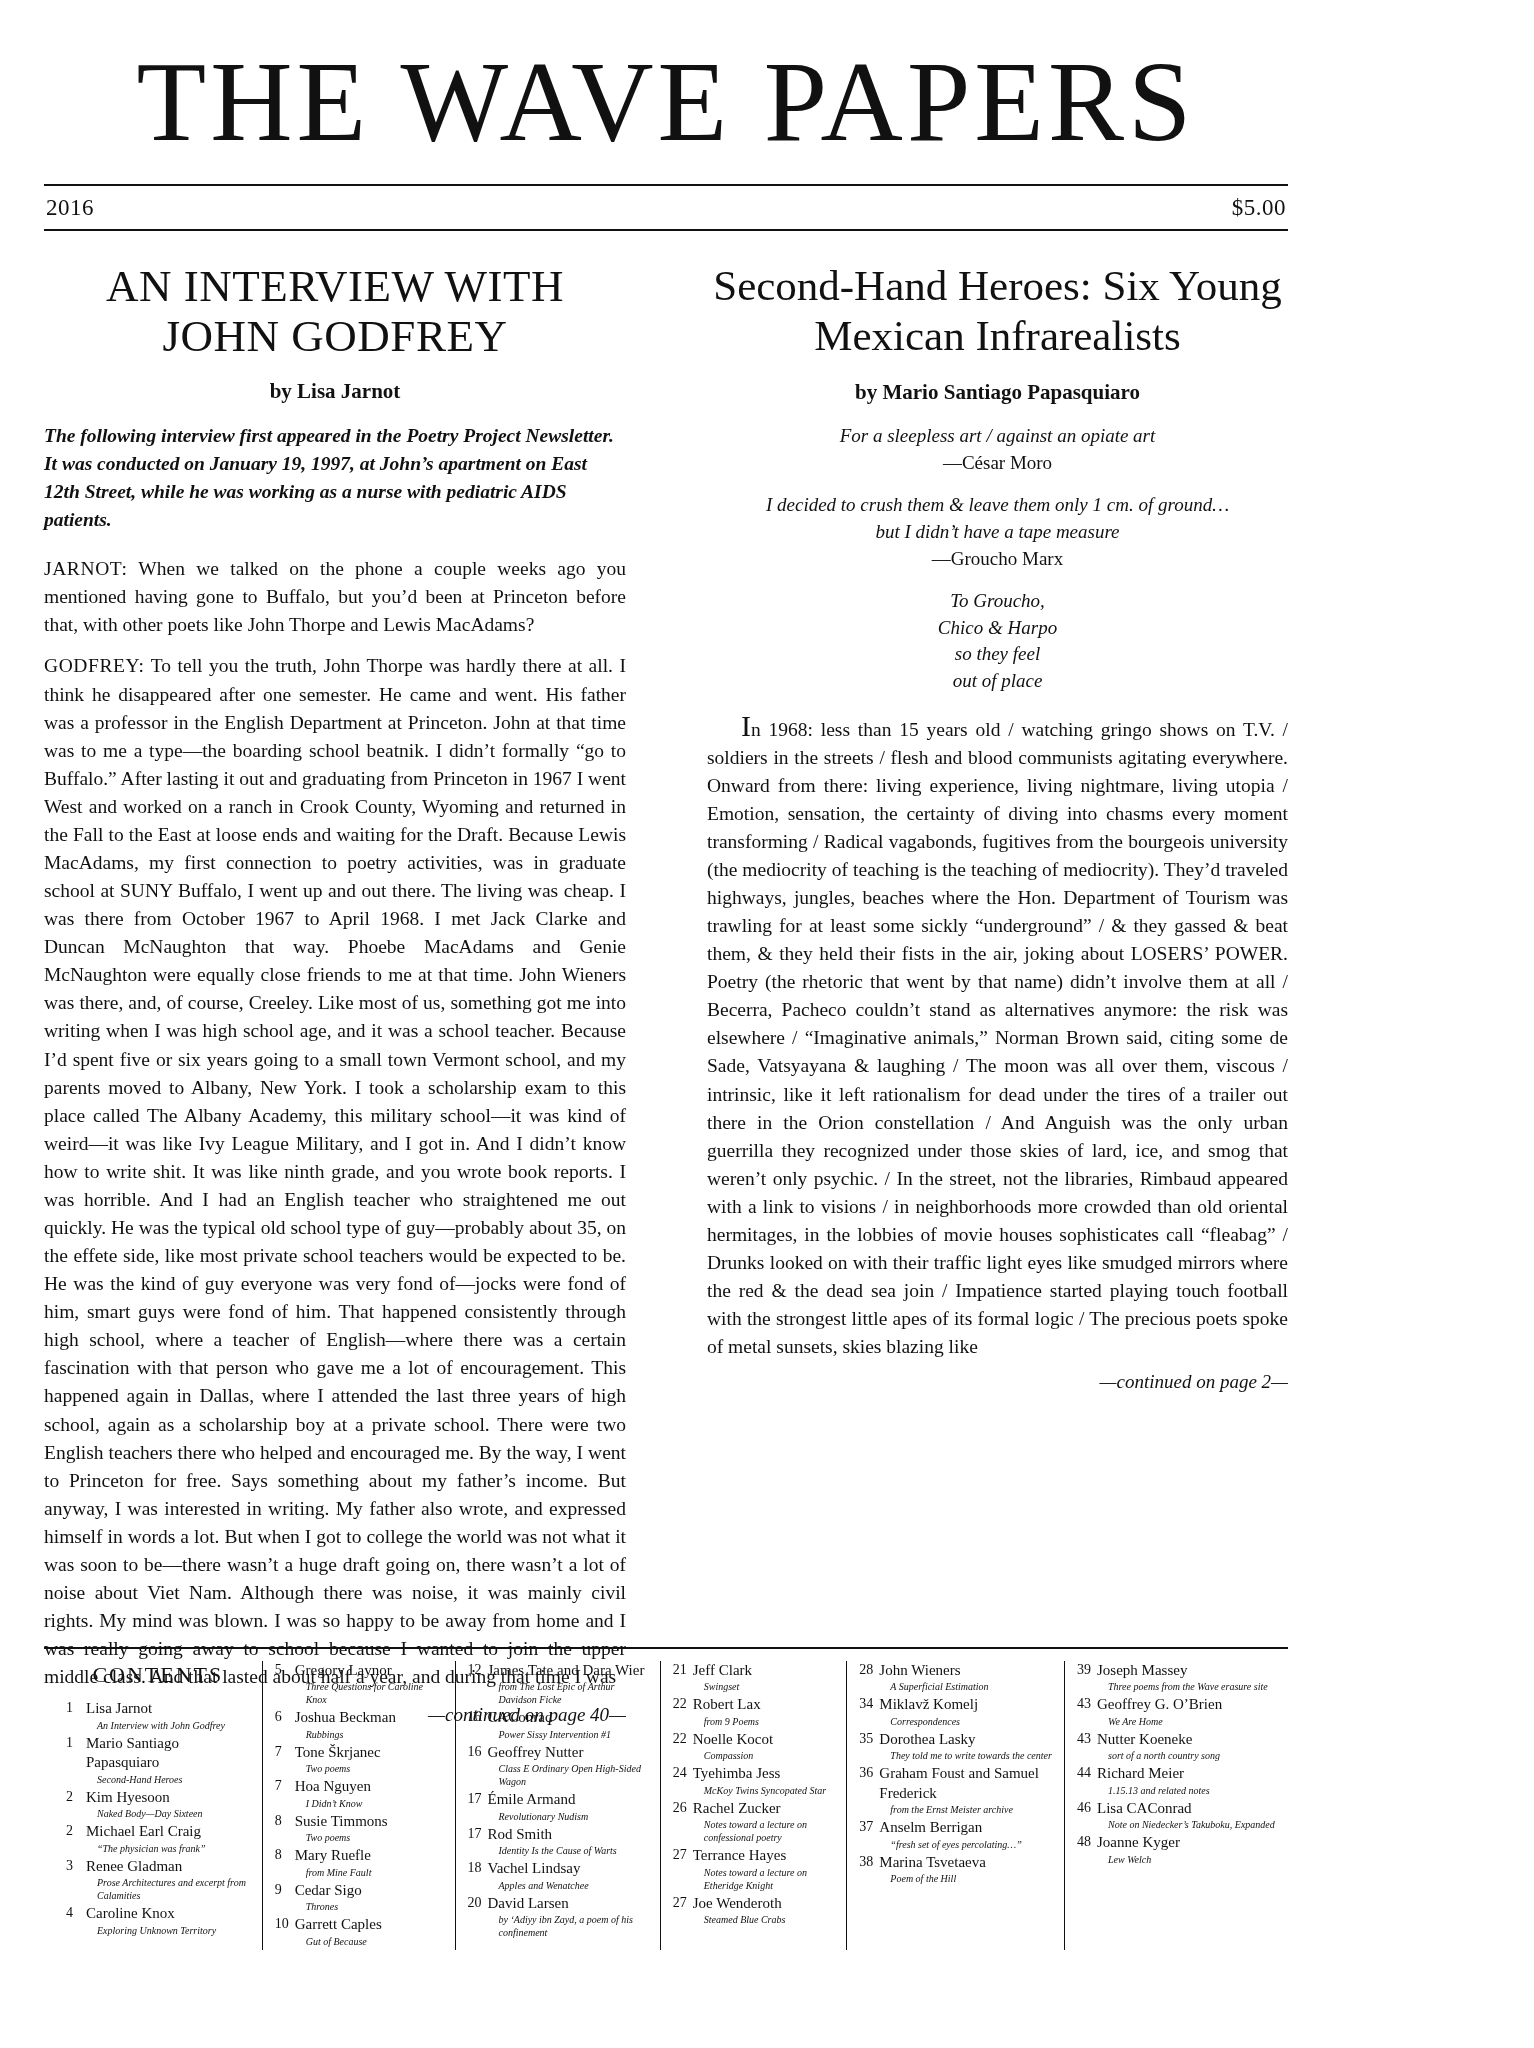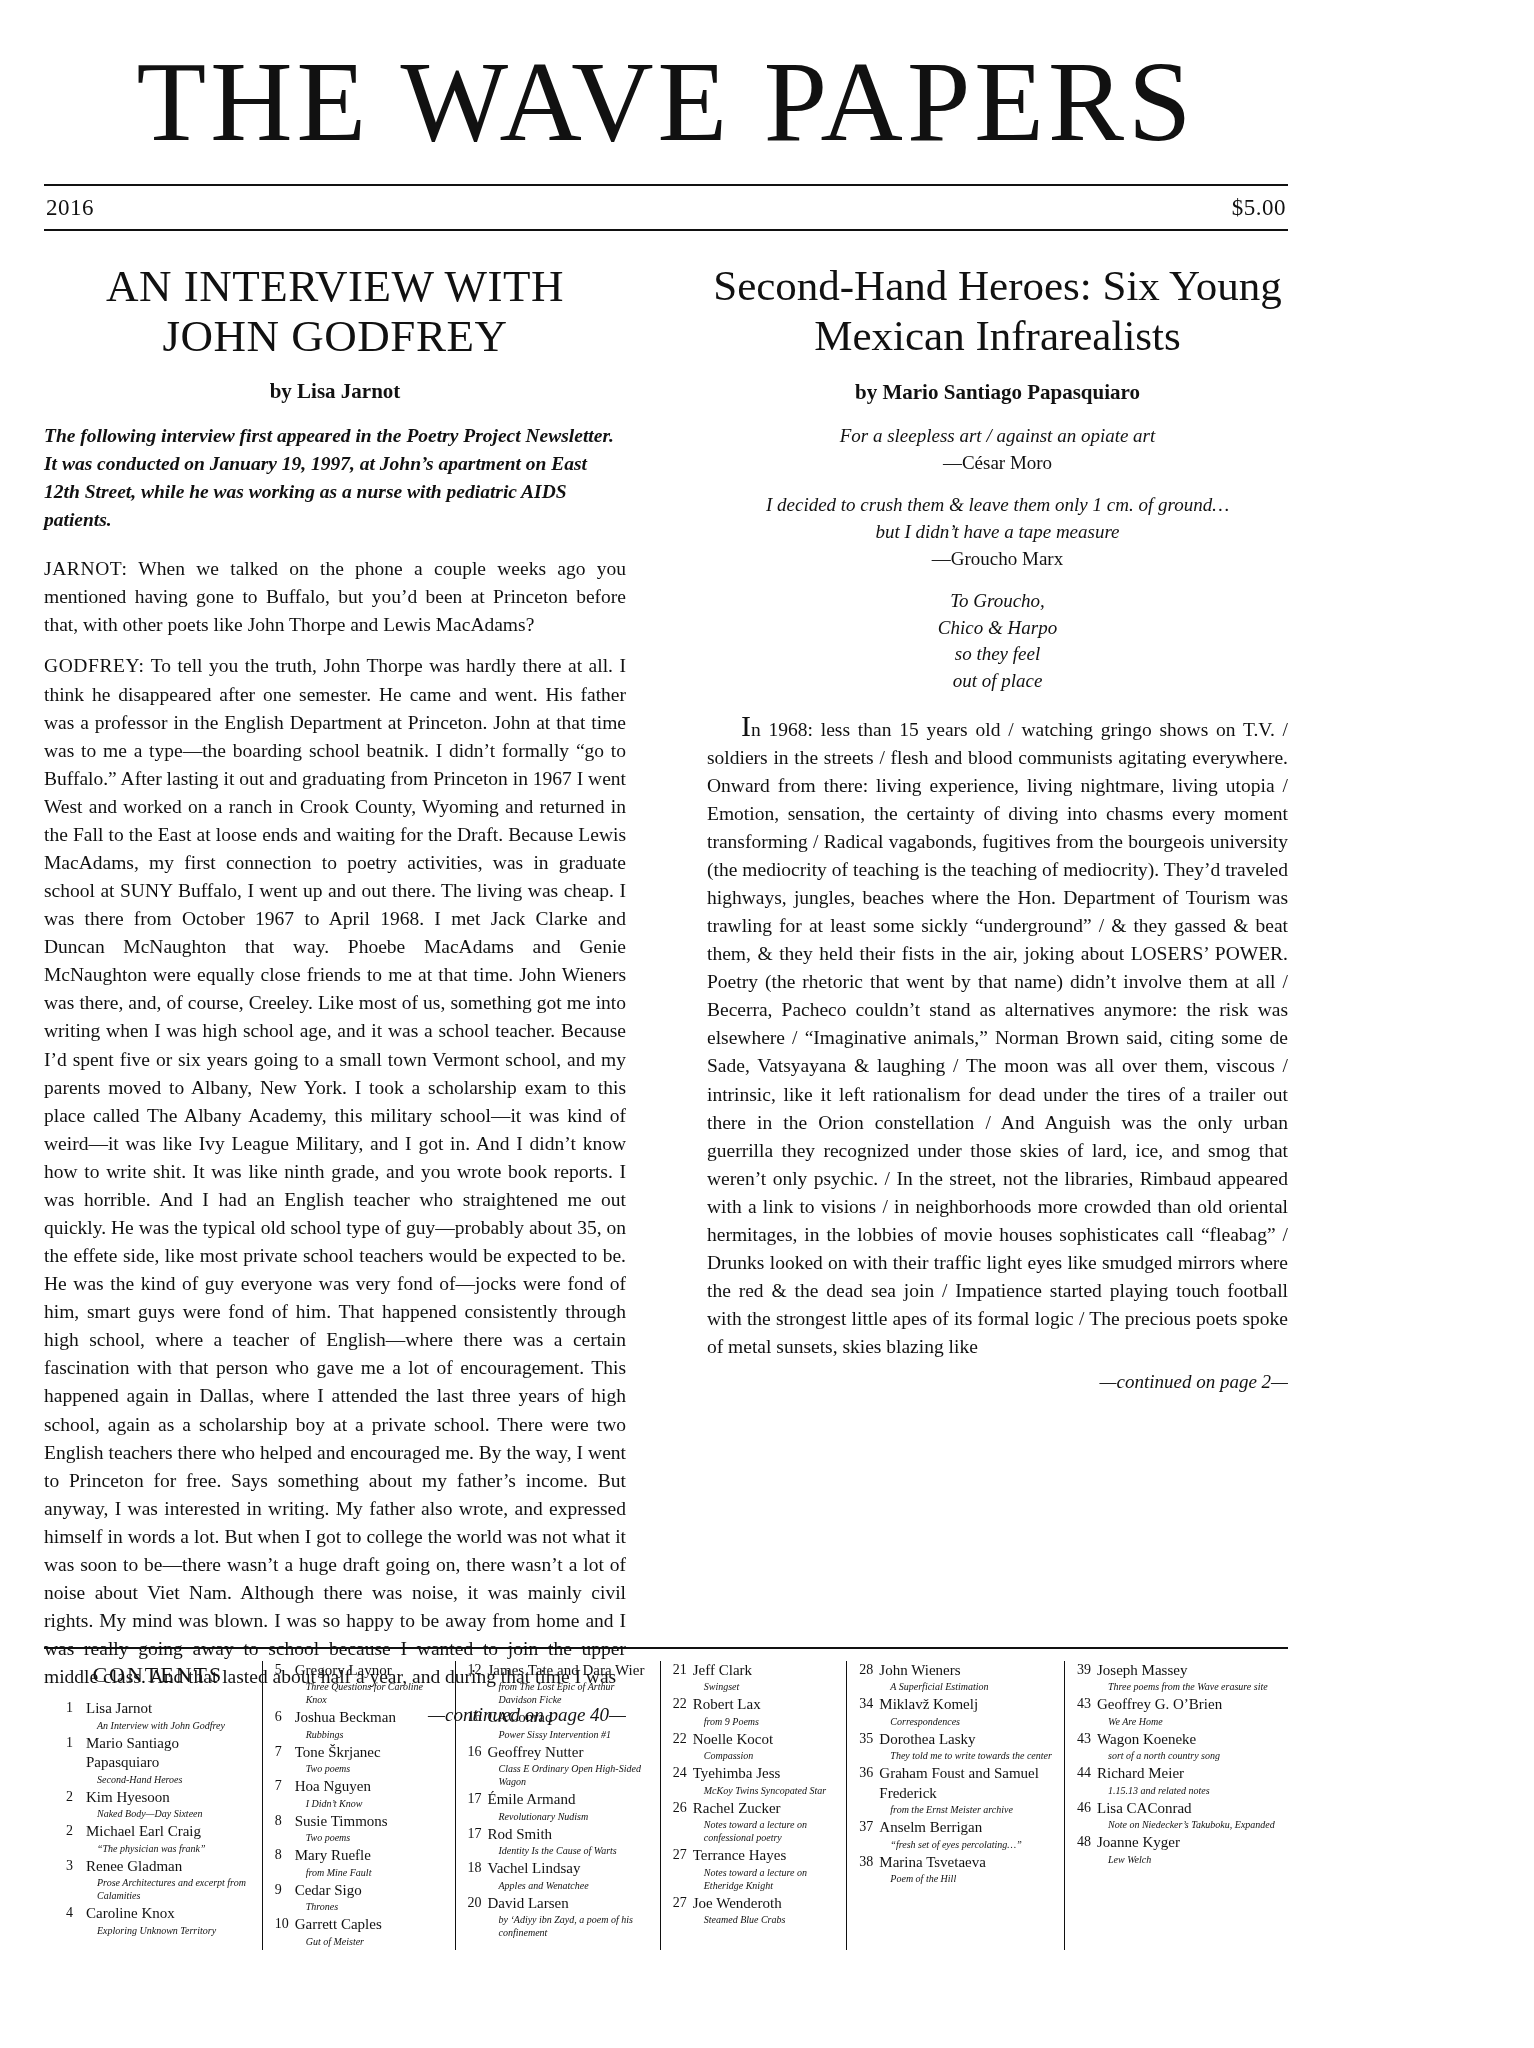--- a/index.html
+++ b/index.html
@@ -337,21 +337,21 @@
         <span class="toc-num">9</span>
         <span class="toc-body">
           <span class="toc-author">Cedar Sigo</span>
           <span class="toc-work">Thrones</span>
         </span>
       </div>
       <div class="toc-entry">
         <span class="toc-num">10</span>
         <span class="toc-body">
           <span class="toc-author">Garrett Caples</span>
-          <span class="toc-work">Gut of Meister</span>
+          <span class="toc-work">Gut of Because</span>
         </span>
       </div>
     </div>
 
     <div class="toc-col c3">
       <div class="toc-entry">
         <span class="toc-num">12</span>
         <span class="toc-body">
           <span class="toc-author">James Tate and Dara Wier</span>
           <span class="toc-work">from The Lost Epic of Arthur Davidson Ficke</span>
@@ -509,21 +509,21 @@
       <div class="toc-entry">
         <span class="toc-num">43</span>
         <span class="toc-body">
           <span class="toc-author">Geoffrey G. O’Brien</span>
           <span class="toc-work">We Are Home</span>
         </span>
       </div>
       <div class="toc-entry">
         <span class="toc-num">43</span>
         <span class="toc-body">
-          <span class="toc-author">Wagon Koeneke</span>
+          <span class="toc-author">Nutter Koeneke</span>
           <span class="toc-work">sort of a north country song</span>
         </span>
       </div>
       <div class="toc-entry">
         <span class="toc-num">44</span>
         <span class="toc-body">
           <span class="toc-author">Richard Meier</span>
           <span class="toc-work">1.15.13 and related notes</span>
         </span>
       </div>

